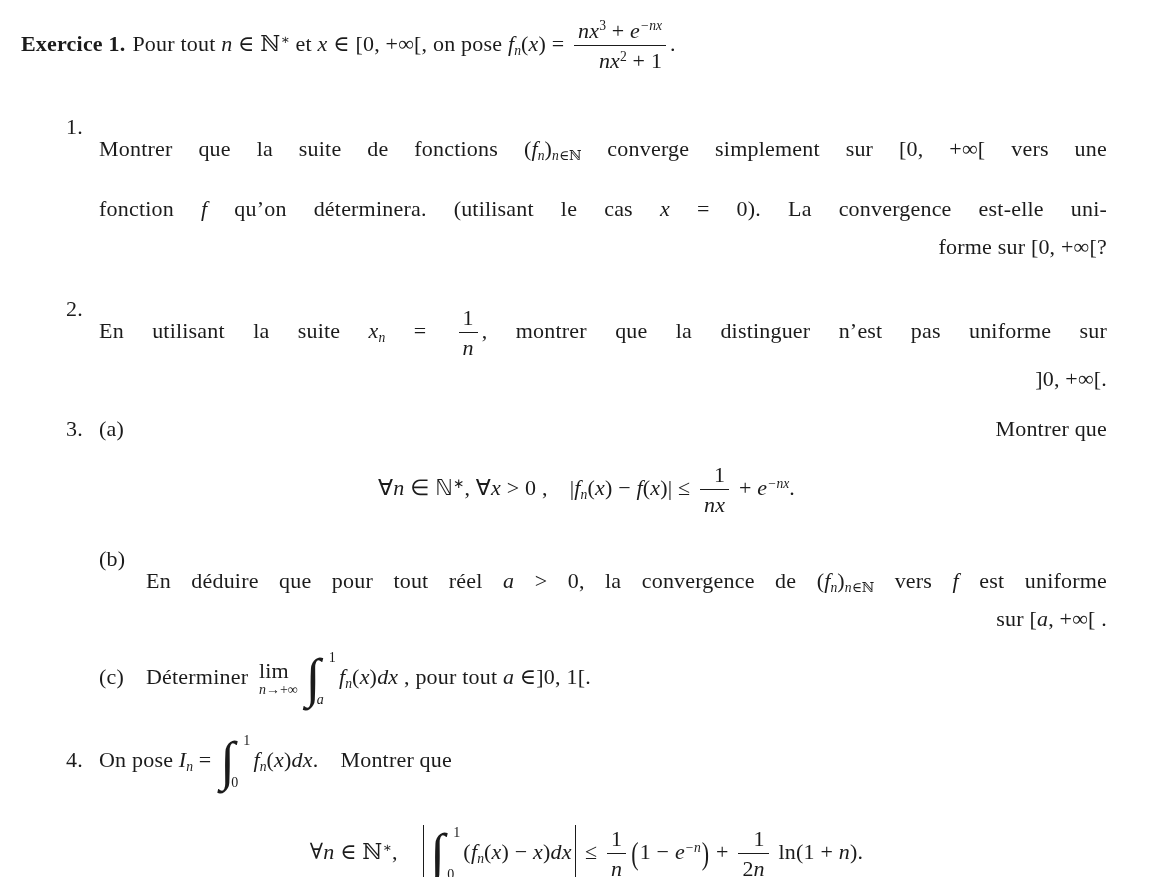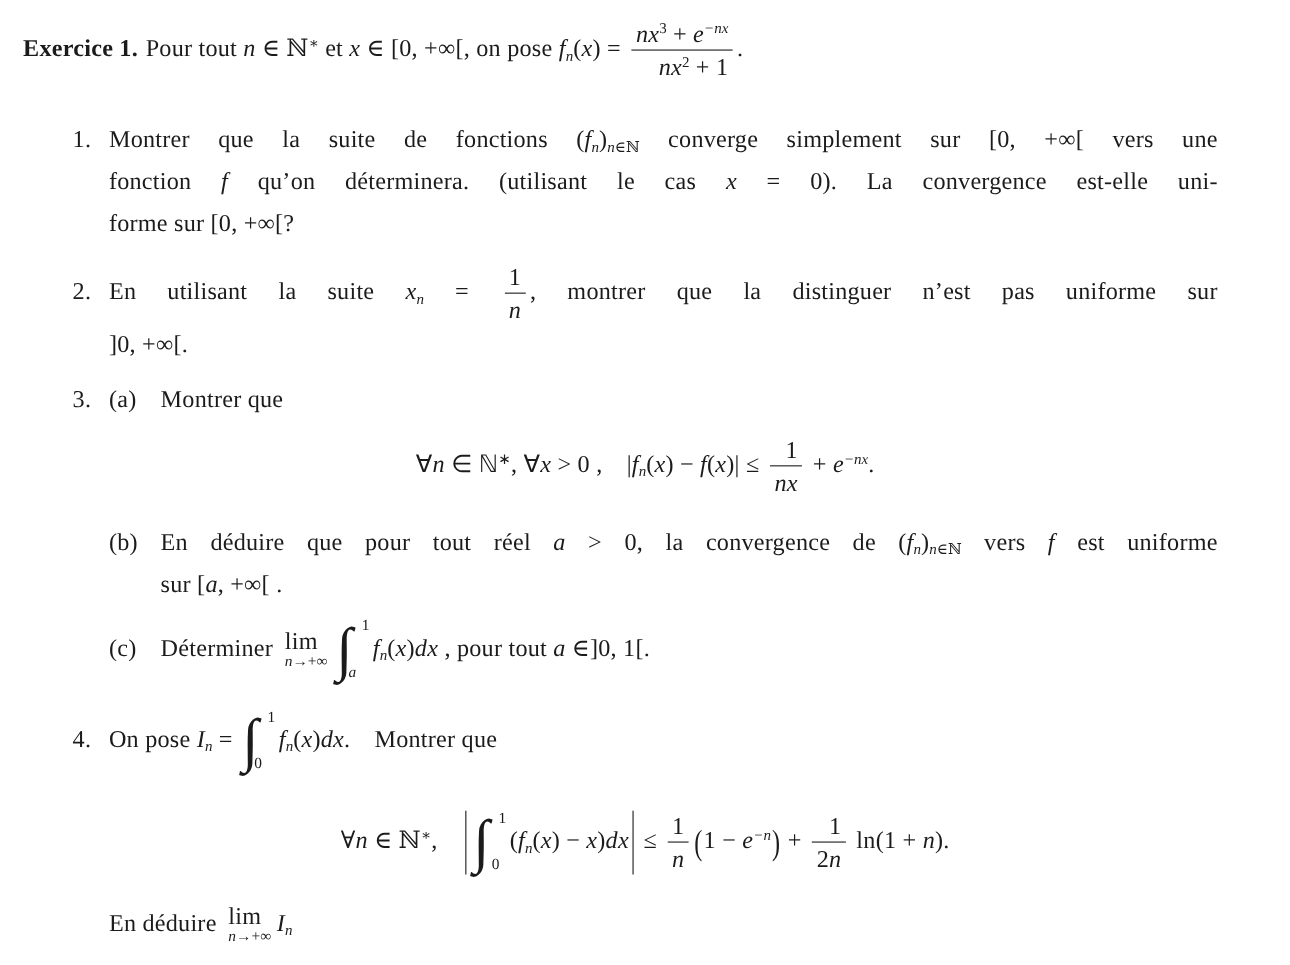--- a/index.html
+++ b/index.html
@@ -7,22 +7,22 @@
     width:1173px;height:877px;
     color:#1b1b1b;
     font-family:"Liberation Serif","DejaVu Serif",serif;
     font-size:22px;
     letter-spacing:0.2px;
     overflow:hidden;
   }
   .doc{position:relative;width:1173px;height:703px;padding:2px 66px 0 66px;box-sizing:border-box;}
   
   .hline{height:84px;line-height:84px;white-space:nowrap;margin-left:-45px;}
-  .tline{height:38px;line-height:38px;}
-  .jline{height:38px;line-height:38px;text-align:justify;overflow:hidden;}
+  .tline{height:38px;line-height:38px;text-align:right;}
+  .jline{height:38px;line-height:38px;text-align:justify;overflow:hidden;margin-top:22px;}
   .jline::after{content:"";display:inline-block;width:100%;}
   .jline.tall{height:58px;line-height:58px;}
   .bigline{height:74px;line-height:74px;white-space:nowrap;}
   .fline{text-align:center;}
   .fline.f1{height:64px;line-height:64px;font-family:Liberation Serif, serif;}
   .fline.f2{height:88px;line-height:88px;}
   .concl{height:46px;line-height:46px;margin-left:33px;white-space:nowrap;}
   
   .item{display:flex;align-items:flex-start;}
   .marker{flex:0 0 33px;height:38px;line-height:38px;}

